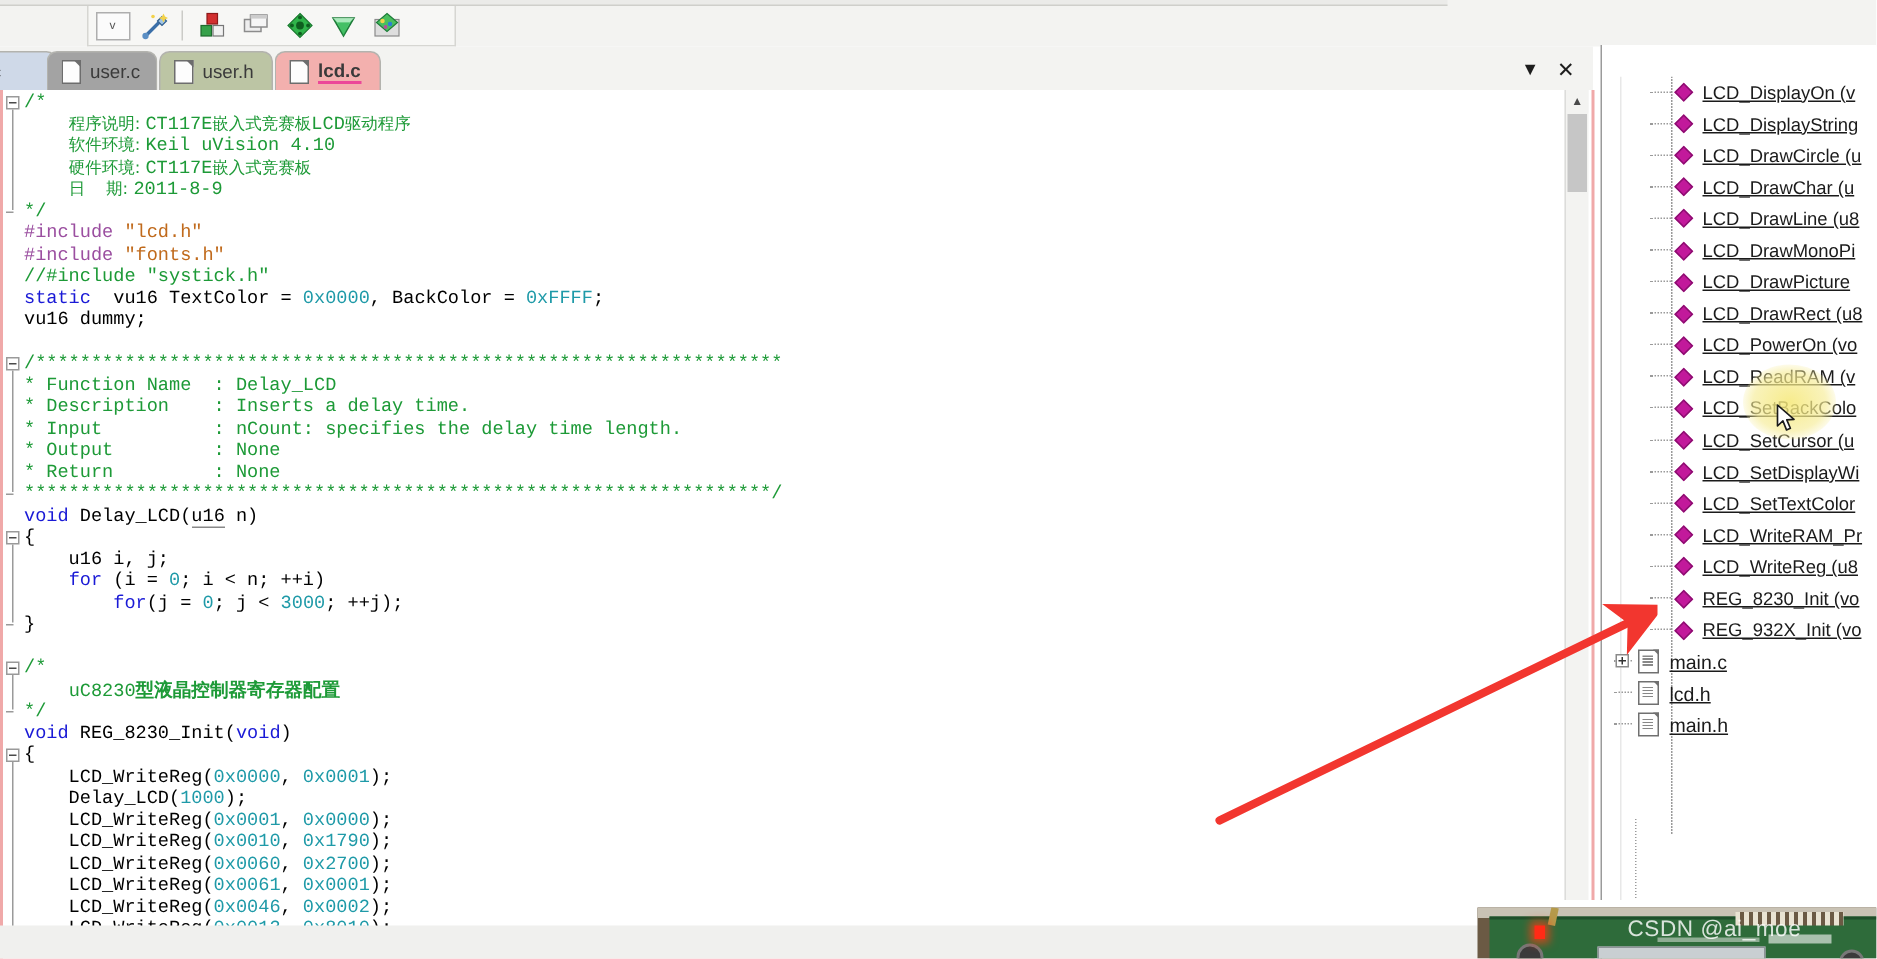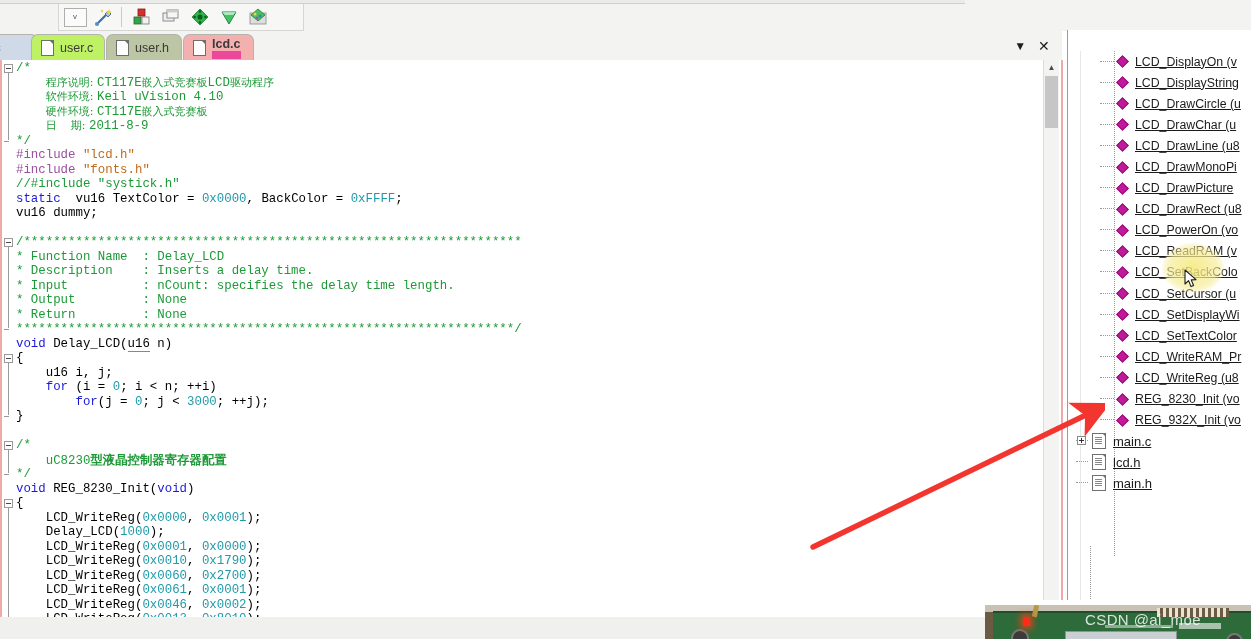--- a/index.html
+++ b/index.html
@@ -42,21 +42,21 @@
   }
   .tab .tficon{
     width:11px;height:14px;background:#fdfdfd;border:1px solid #6d6d6d;
     margin-right:6px;position:relative;flex:none;
   }
   .tab .tficon:after{
     content:"";position:absolute;right:-1px;top:-1px;
     border-left:5px solid transparent;border-top:5px solid #6d6d6d;
   }
   .tab.active{font-weight:bold;}
-  .tab.active .tlabel{border-bottom:8px solid #ec4899;}
+  .tab.active .tlabel{border-bottom:2px solid #ec4899;}
   #tab-tools{
     position:absolute;left:1003px;top:33px;width:58px;height:25px;
     background:#f3f3f1;display:flex;align-items:center;justify-content:center;gap:12px;
   }
   .tb-arrow{font-size:12px;color:#1d1d1d;line-height:1;}
   .tb-x{font-size:14px;color:#1d1d1d;line-height:1;font-family:"Liberation Sans",sans-serif;}
   
   #editor-frame{
     position:absolute;left:0;top:60px;width:1063px;height:579px;
     background:#ffffff;box-sizing:border-box;
@@ -270,21 +270,21 @@
       </svg>
     </div>
   </div>
 </div>
 
 <div id="tabbar">
   <div class="tab" style="left:-26px;width:64px;background:#cfd9e8;">
     <span class="tlabel">n.c</span>
   </div>
 
-  <div class="tab" style="left:31px;width:74px;background:#bef264;">
+  <div class="tab" style="left:31px;width:74px;background:#a3a3a3;">
     <span class="tficon"></span>
     <span class="tlabel">user.c</span>
   </div>
 
   <div class="tab" style="left:106px;width:76px;background:#bcc5a4;">
     <span class="tficon"></span>
     <span class="tlabel">user.h</span>
   </div>
 
   <div class="tab active" style="left:183px;width:71px;background:#f3b0ae;">

